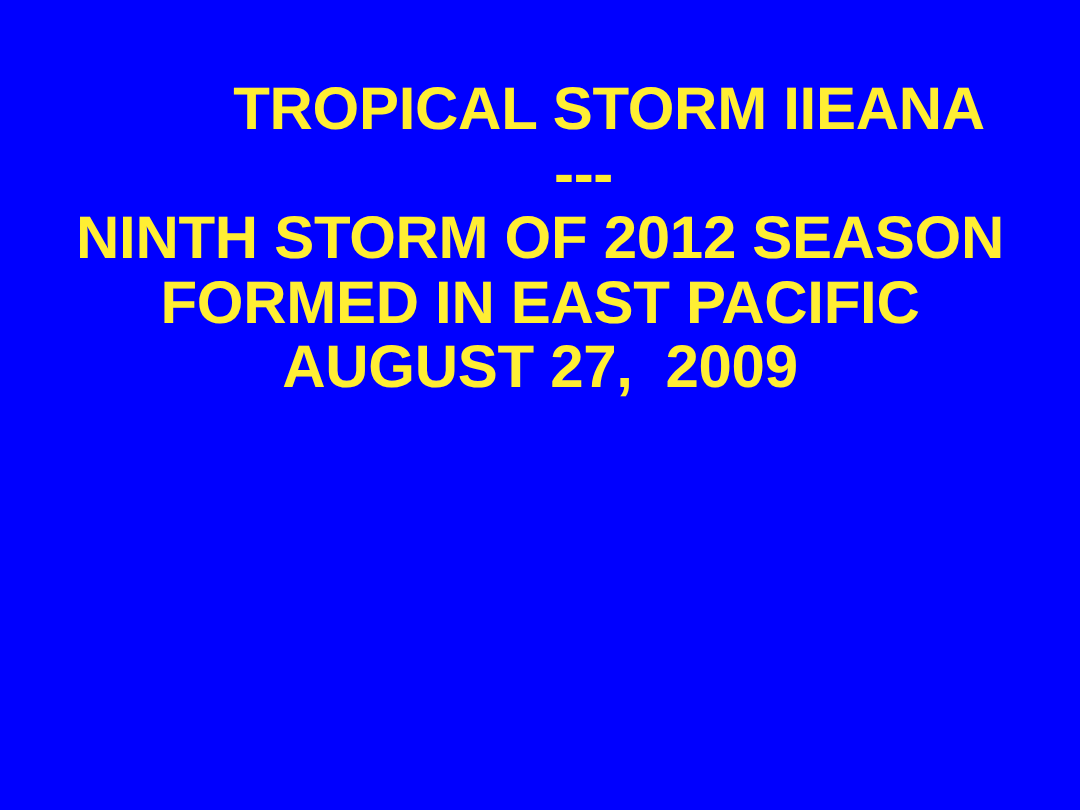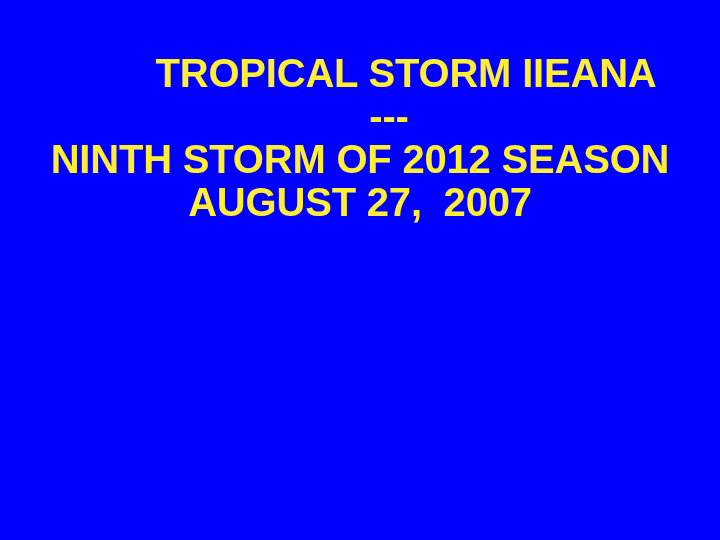--- a/index.html
+++ b/index.html
@@ -59,19 +59,20 @@
 <div id="slide" style="background: rgb(0, 0, 255);">
 
   <div id="title-block">
 
     <span class="slide-line line-title" style="color: rgb(255, 238, 51);">TROPICAL STORM IIEANA</span>
 
     <span class="slide-line line-rule" style="color: rgb(255, 238, 51);">---</span>
 
     <span class="slide-line line-body" style="color: rgb(255, 238, 51);">NINTH STORM OF 2012 SEASON</span>
 
+    <span class="slide-line line-body" style="color: rgb(255, 238, 51);">FORMED IN EAST PACIFIC</span>
 
 
-    <span class="slide-line line-body" style="color: rgb(255, 238, 51);">AUGUST 27,  2007</span>
+    <span class="slide-line line-body" style="color: rgb(255, 238, 51);">AUGUST 27,  2009</span>
 
   </div>
 
 </div>
 
 </body></html>

